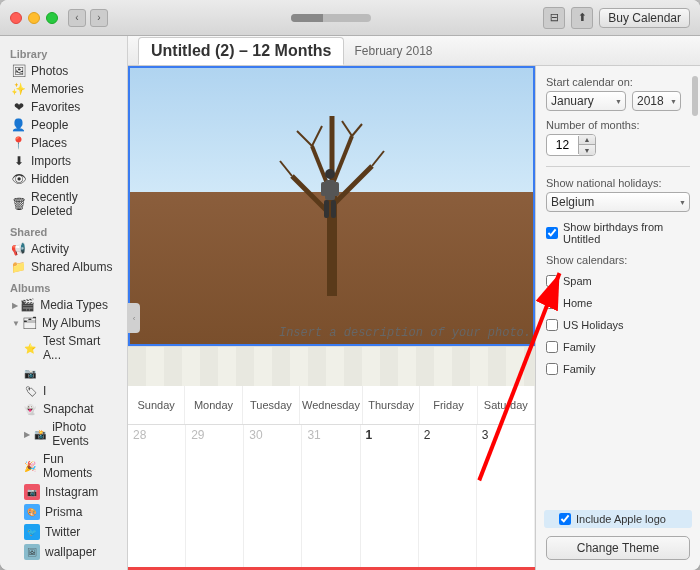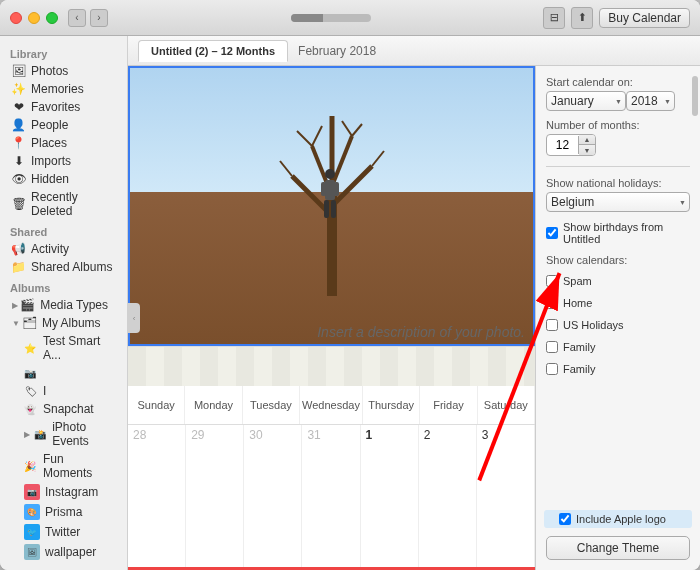--- a/index.html
+++ b/index.html
@@ -175,21 +175,21 @@
       background: linear-gradient(to bottom, #f8f8f8, #eaeaea);
       border-bottom: 1px solid #ccc;
       display: flex;
       align-items: center;
       padding: 0 10px;
       flex-shrink: 0;
     }
     .tab-item {
       padding: 4px 12px;
       border-radius: 4px 4px 0 0;
-      font-size: 11px;
+      font-size: 16px;
       color: #333;
       cursor: pointer;
     }
     .tab-item.active {
       background: #fff;
       border: 1px solid #ccc;
       border-bottom: 1px solid #fff;
       font-weight: 600;
     }
     .tab-date {
@@ -245,24 +245,25 @@
     .tree-svg {
       position: absolute;
       top: 10%;
       left: 50%;
       transform: translateX(-50%);
     }
 
     .photo-caption {
       position: absolute;
       bottom: 4px;
-      right: 8px;
-      font-size: 14px;
+      right: 2px;
+      font-size: 12px;
       color: #666;
       font-style: italic;
+      font-family: Liberation Mono, monospace;
     }
 
     
     .calendar-strip {
       height: 40px;
       background: #f8f8f0;
       border-top: 1px solid #ddd;
       display: flex;
       align-items: center;
       overflow: hidden;
@@ -351,21 +352,21 @@
       flex-direction: column;
       gap: 3px;
     }
     .settings-label {
       font-size: 11px;
       color: #555;
       font-weight: 500;
     }
     .settings-select-row {
       display: flex;
-      gap: 0;
+      gap: 6px;
       align-items: flex-start;
     }
     .mac-select {
       background: linear-gradient(to bottom, #fff, #f0f0f0);
       border: 1px solid #aaa;
       border-radius: 4px;
       padding: 2px 4px;
       font-size: 12px;
       color: #333;
       appearance: none;

